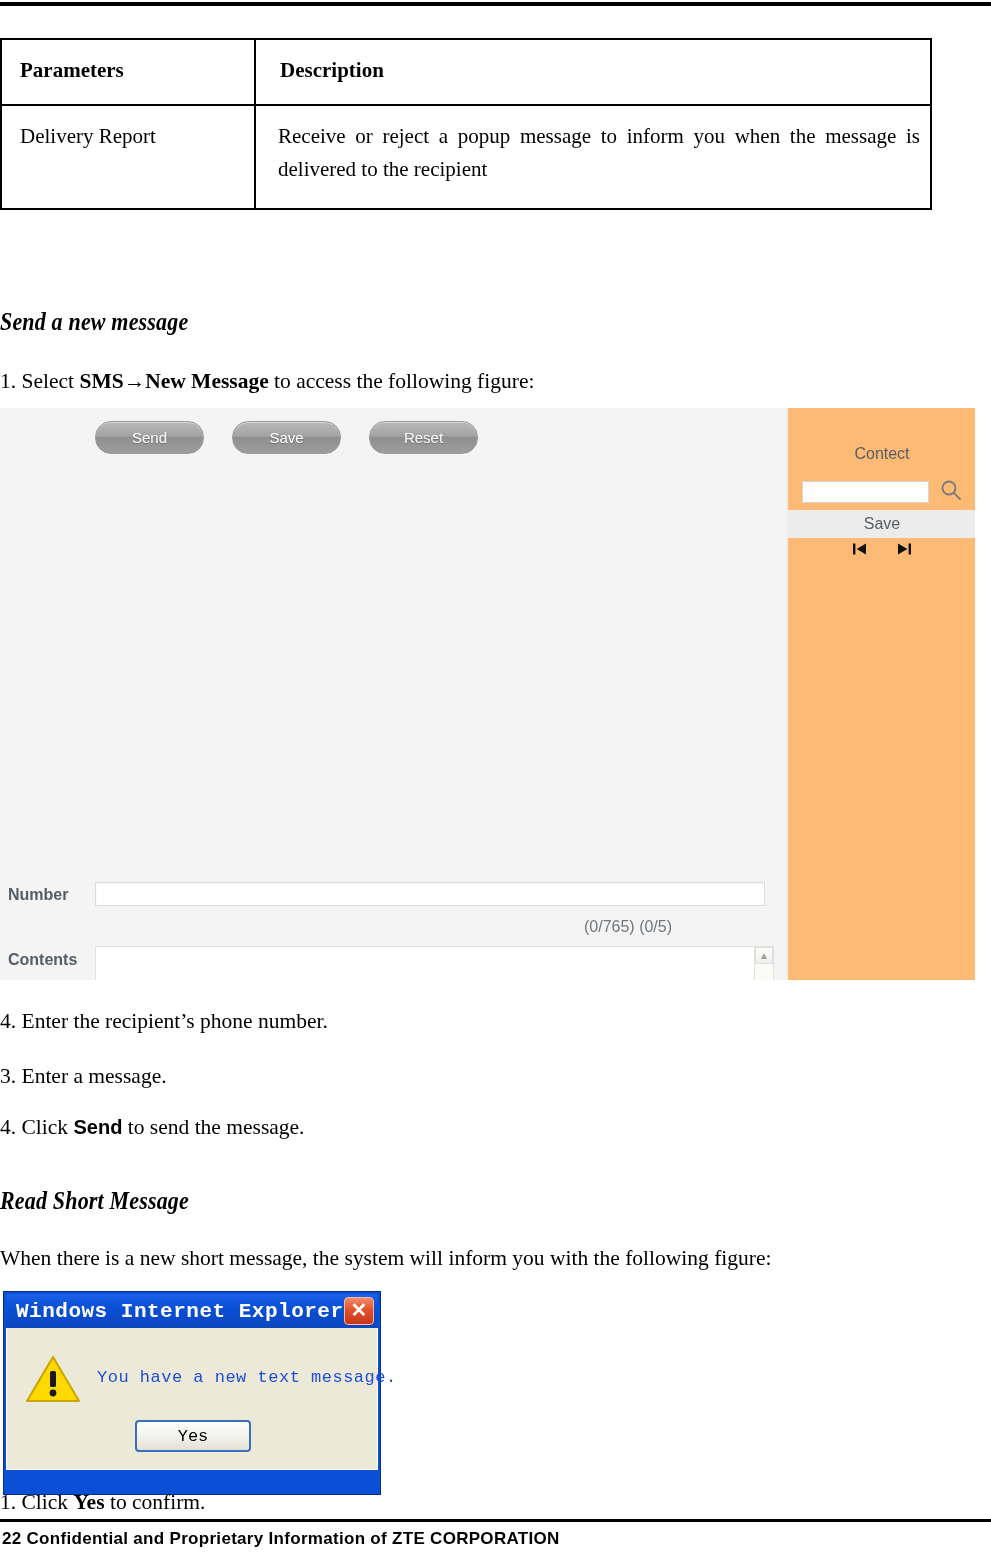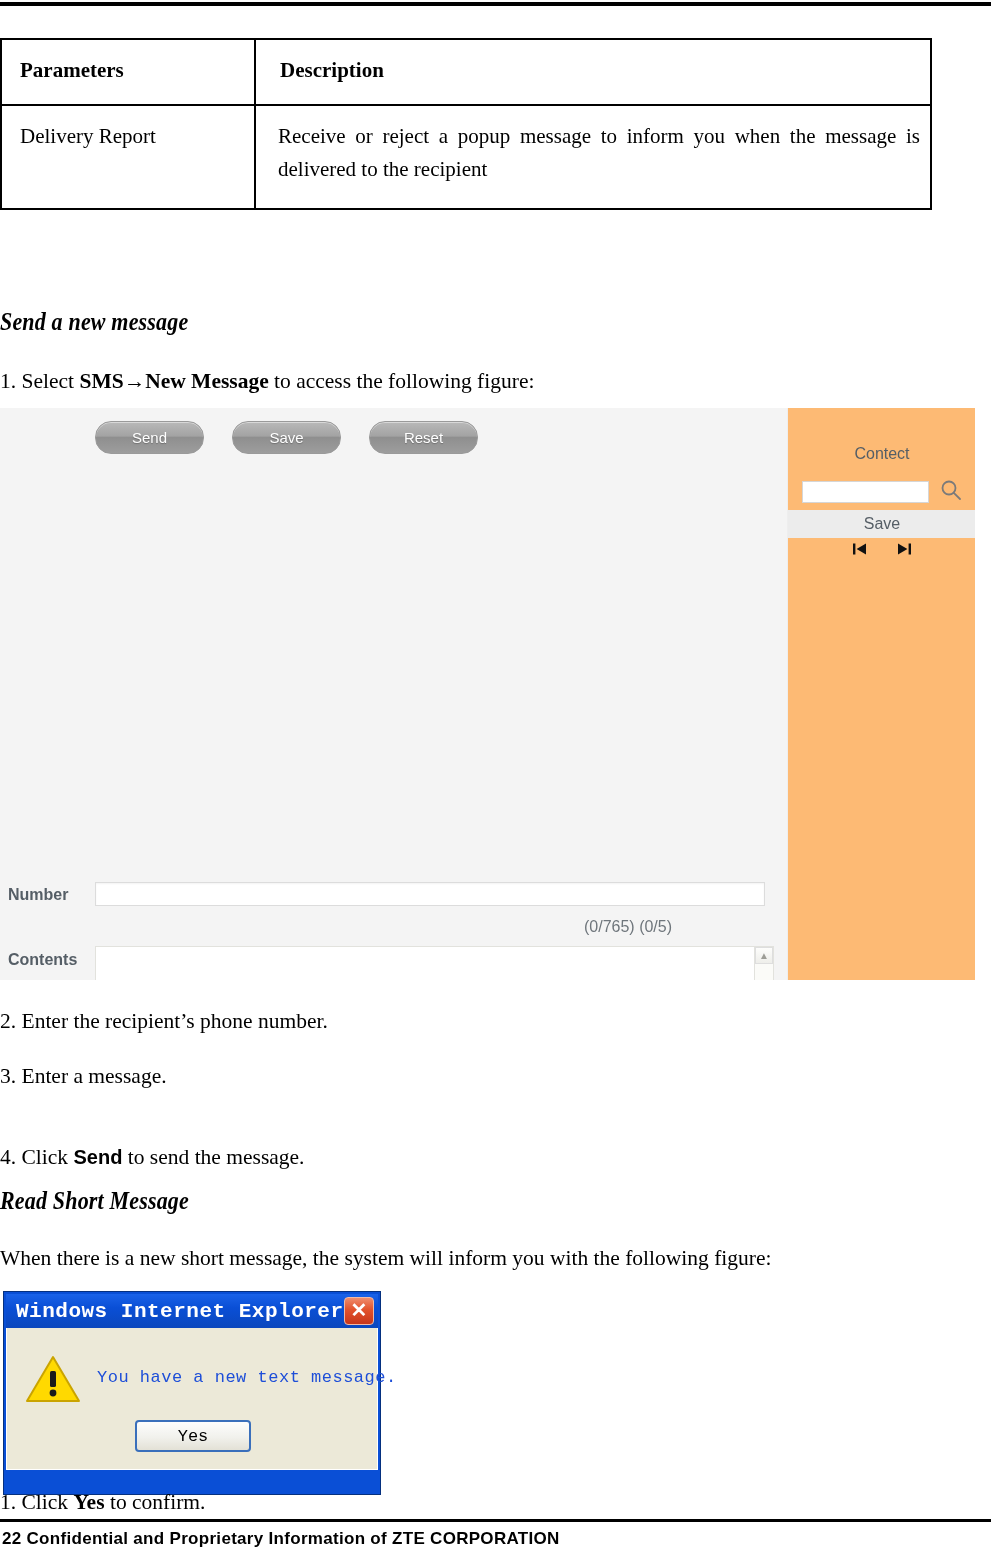--- a/index.html
+++ b/index.html
@@ -432,23 +432,23 @@
         <svg width="16" height="14" viewBox="0 0 16 14">
           <polygon points="2,1.5 2,12.5 11.4,7" fill="#111"></polygon>
           <rect x="12.6" y="1.5" width="2.4" height="11" fill="#111"></rect>
         </svg>
       </span>
     </div>
   </div>
 
 </div>
 
-<div class="p-body" style="top:1008px;">2. Enter the recipient’s phone number.</div>
+<div class="p-body" style="top:1008px;">4. Enter the recipient’s phone number.</div>
 <div class="p-body" style="top:1063px;">3. Enter a message.</div>
-<div class="p-body" style="top:1144px;">
+<div class="p-body" style="top:1114px;">
   <span>4. Click </span><b class="sans-b">Send</b><span> to send the message.</span>
 </div>
 
 <div class="h-sub" style="top:1187px;">Read Short Message</div>
 <div class="p-body" style="top:1245px;">When there is a new short message, the system will inform you with the following figure:</div>
 
 <div class="xp-dialog">
   <div class="xp-title">
     <span class="xp-title-text">Windows Internet Explorer</span>
     <span class="xp-close">✕</span>

